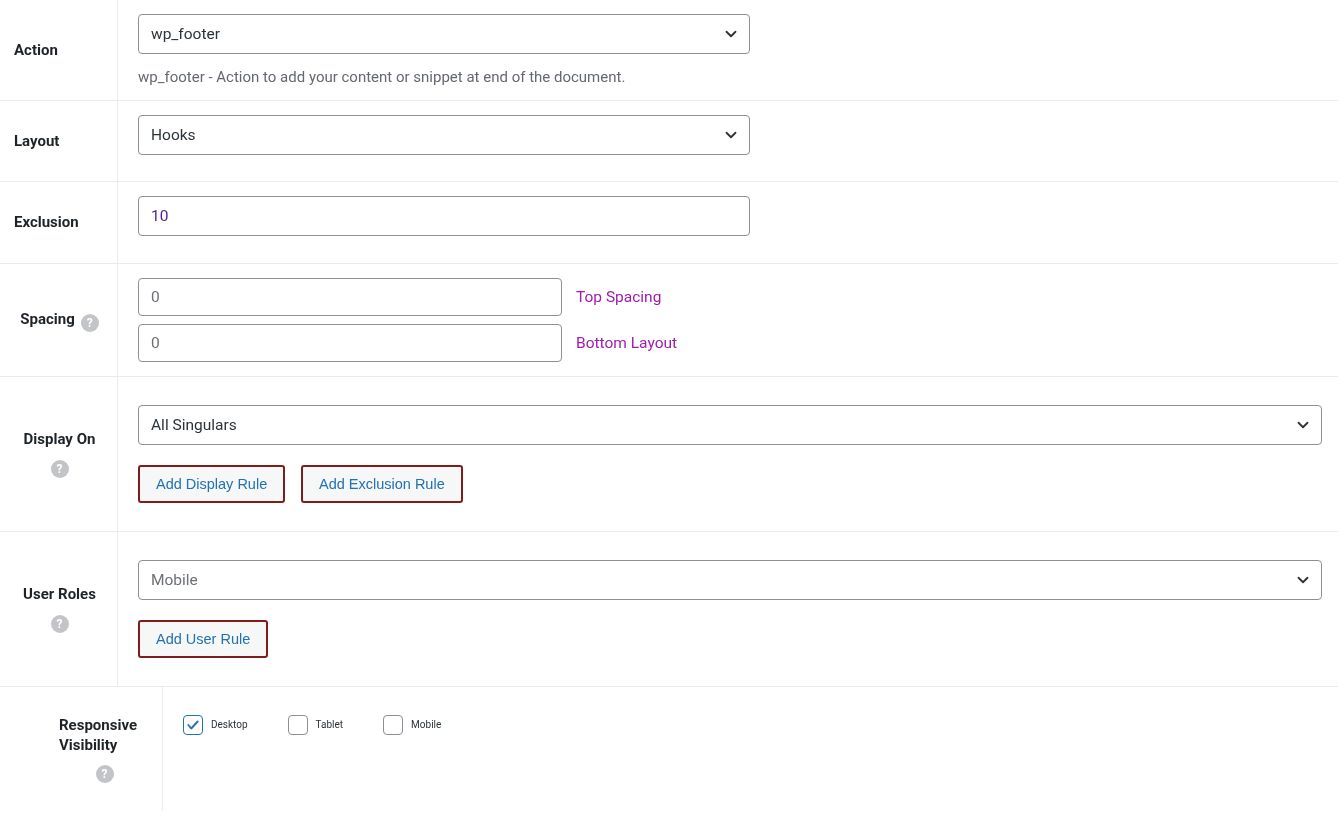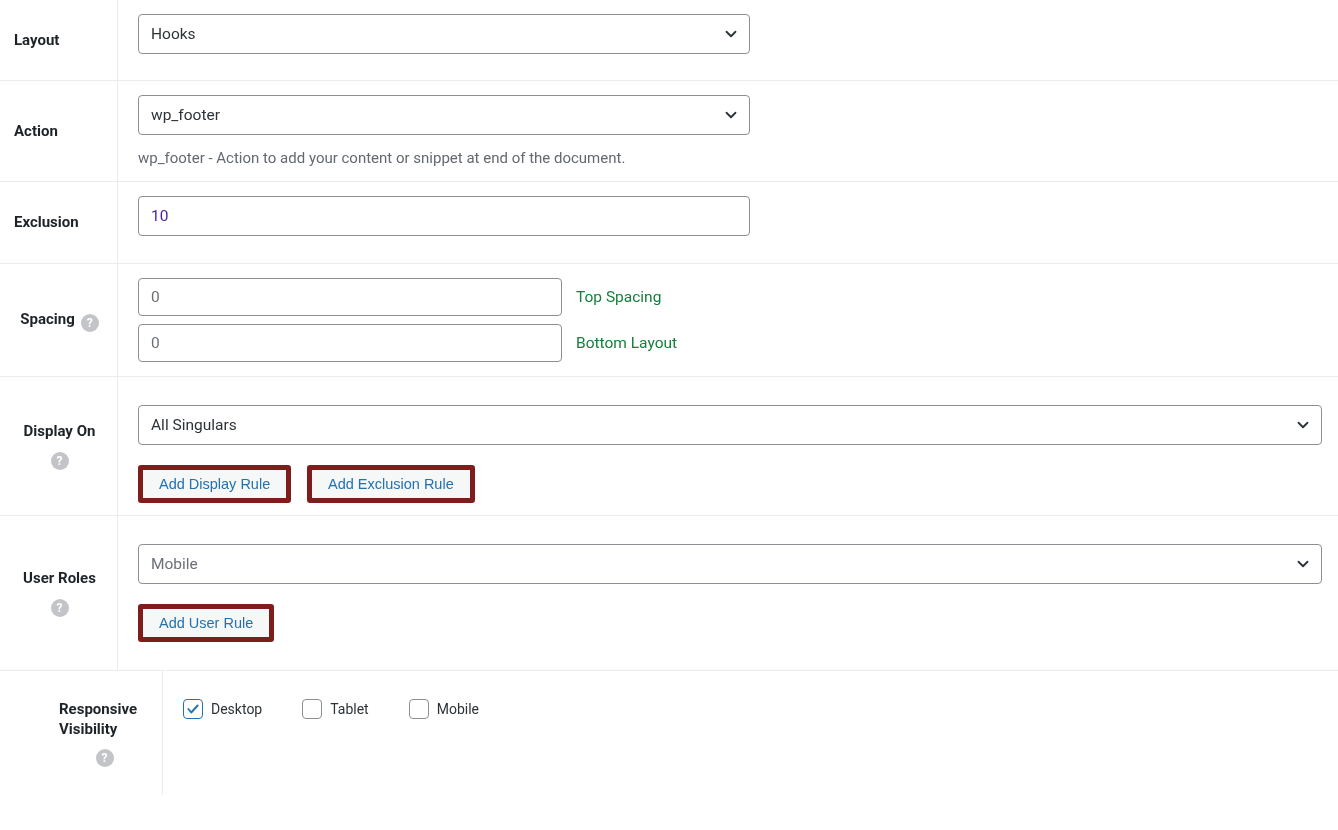--- a/index.html
+++ b/index.html
@@ -89,29 +89,29 @@
     flex-direction: column;
     gap: 8px;
   }
   .spacing-line {
     display: flex;
     align-items: center;
     gap: 14px;
   }
   .spacing-label {
     font-size: 15.5px;
-    color: #15803d;
+    color: #a21caf;
   }
   .outline-btn {
     display: inline-flex;
     align-items: center;
     justify-content: center;
     height: 38px;
     padding: 0 16px;
-    border: 5px solid #7f1d1d;
+    border: 2px solid #7f1d1d;
     color: #2271b1;
     background: #f6f7f7;
     border-radius: 3px;
     font-size: 14.5px;
     cursor: pointer;
     margin-right: 12px;
     margin-top: 20px;
   }
   .help-badge {
     display: inline-flex;
@@ -153,61 +153,61 @@
     display: inline-flex;
     align-items: center;
     justify-content: center;
     flex-shrink: 0;
   }
   .cbx.checked .cbx-box {
     border-color: #2271b1;
   }
   .cbx.checked .cbx-box svg { display: block; }
   .cbx-box svg { display: none; width: 14px; height: 14px; }
-  .cbx-label { font-size: 14px; color: #2c3338; }
+  .cbx-label { font-size: 10px; color: #2c3338; }
   .wide-select-wrap {
     position: relative;
     width: 100%;
     max-width: 1184px;
   }
   .wide-select {
     height: 40px;
   }
 </style>
 </head>
 <body>
 
 <div class="panel">
+
+  <div class="row">
+    <div class="label-col">Action</div>
+    <div class="control-col">
+      <div class="select-wrap">
+        <div class="select-box">wp_footer</div>
+        <span class="chev">
+          <svg viewBox="0 0 24 24" fill="none" stroke="#2c3338" stroke-width="2.4" stroke-linecap="round" stroke-linejoin="round">
+              <polyline points="6 9 12 15 18 9"></polyline>
+            </svg>
+        </span>
+      </div>
+      <div class="desc-text">wp_footer - Action to add your content or snippet at end of the document.</div>
+    </div>
+  </div>
 
   <div class="row row-layout">
     <div class="label-col">Layout</div>
     <div class="control-col">
       <div class="select-wrap">
         <div class="select-box">Hooks</div>
         <span class="chev">
           <svg viewBox="0 0 24 24" fill="none" stroke="#2c3338" stroke-width="2.4" stroke-linecap="round" stroke-linejoin="round">
               <polyline points="6 9 12 15 18 9"></polyline>
             </svg>
         </span>
       </div>
-    </div>
-  </div>
-
-  <div class="row">
-    <div class="label-col">Action</div>
-    <div class="control-col">
-      <div class="select-wrap">
-        <div class="select-box">wp_footer</div>
-        <span class="chev">
-          <svg viewBox="0 0 24 24" fill="none" stroke="#2c3338" stroke-width="2.4" stroke-linecap="round" stroke-linejoin="round">
-              <polyline points="6 9 12 15 18 9"></polyline>
-            </svg>
-        </span>
-      </div>
-      <div class="desc-text">wp_footer - Action to add your content or snippet at end of the document.</div>
     </div>
   </div>
 
   <div class="row row-priority">
     <div class="label-col">Exclusion</div>
     <div class="control-col">
       <div class="select-wrap">
         <div class="text-box" style="color:#4c1d95;">10</div>
       </div>
     </div>
@@ -240,21 +240,21 @@
     </div>
   </div>
 
   <div class="row">
     <div class="label-col">
       <div class="label-stack">
         <span>Display On</span>
         <span class="help-badge" style="margin-top:10px;">?</span>
       </div>
     </div>
-    <div class="control-col" style="padding-top:28px; padding-bottom:12px;">
+    <div class="control-col" style="padding-top:28px; padding-bottom:28px;">
       <div class="wide-select-wrap">
         <div class="wide-select">All Singulars</div>
         <span class="chev">
           <svg viewBox="0 0 24 24" fill="none" stroke="#2c3338" stroke-width="2.4" stroke-linecap="round" stroke-linejoin="round">
               <polyline points="6 9 12 15 18 9"></polyline>
             </svg>
         </span>
       </div>
       <div>
         <button type="button" class="outline-btn">Add Display Rule</button>

